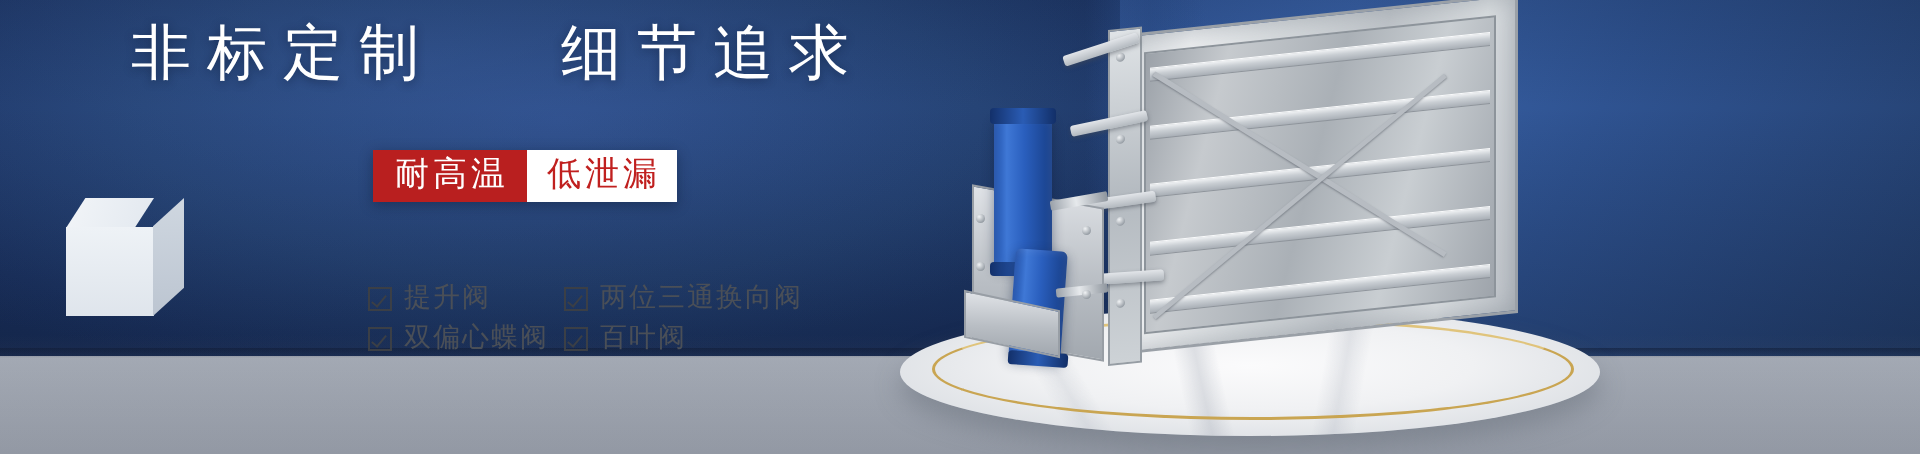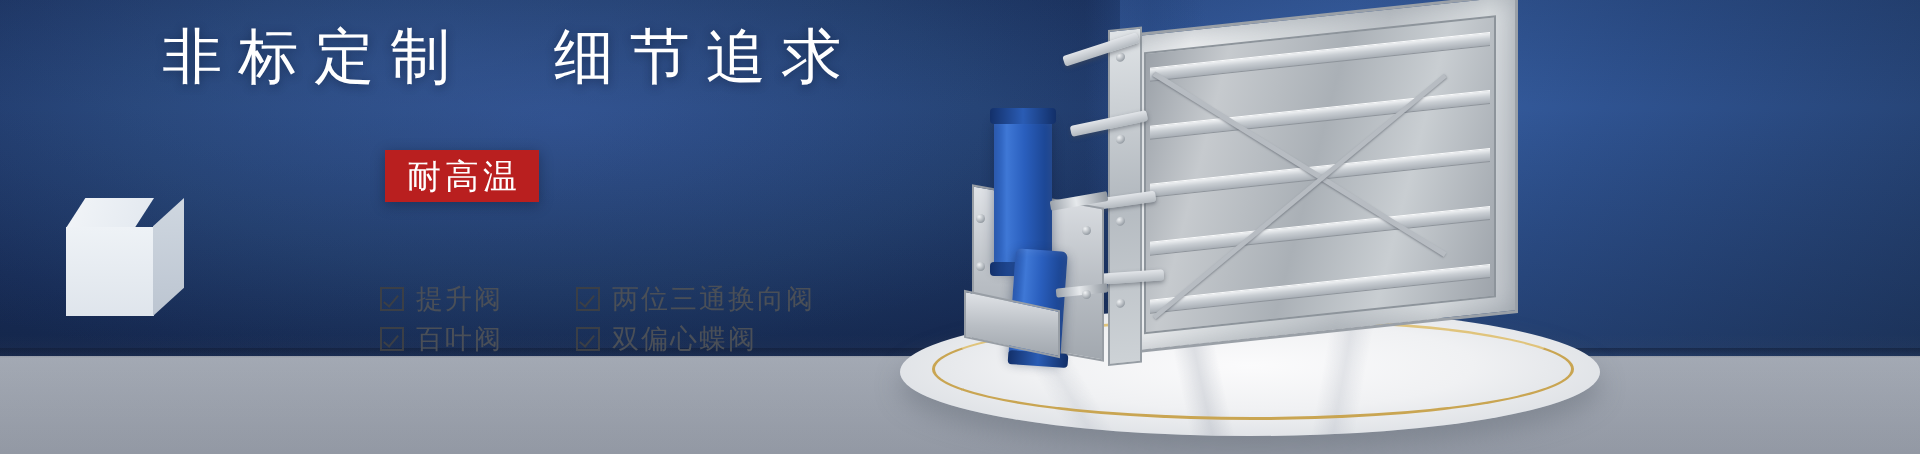--- a/index.html
+++ b/index.html
@@ -93,22 +93,22 @@
     position: absolute;
     left: 87px; top: 0px;
     width: 31px; height: 118px;
     background: linear-gradient(180deg, #cfd7e0 0%, #bcc5d1 100%);
     clip-path: polygon(0% 24%, 100% 0%, 100% 76%, 0% 100%);
   }
 
   
   .content {
     position: absolute;
-    left: 12px; top: 0;
-    width: 980px; height: 454px;
+    left: 0; top: 0;
+    width: 980px; height: 454px; font-family: Liberation Mono, monospace;
   }
   .headline {
     position: absolute;
     left: 0; top: 20px;
     width: 980px;
     text-align: center;
     color: #ffffff;
     font-size: 60px;
     line-height: 74px;
     letter-spacing: 16px;
@@ -376,39 +376,40 @@
 
     <div class="headline">
       <span>非标定制</span>
       <span class="gap"></span>
       <span>细节追求</span>
     </div>
 
 
     <div class="badge">
       <div class="badge-red">耐高温</div>
+      <div class="badge-white">低泄漏</div>
     </div>
 
 
     <div class="checklist">
       <div class="check-item">
         <span class="check-box"></span>
         <span class="check-label">提升阀</span>
       </div>
       <div class="check-item">
         <span class="check-box"></span>
         <span class="check-label">两位三通换向阀</span>
       </div>
       <div class="check-item">
         <span class="check-box"></span>
-        <span class="check-label">百叶阀</span>
+        <span class="check-label">双偏心蝶阀</span>
       </div>
       <div class="check-item">
         <span class="check-box"></span>
-        <span class="check-label">双偏心蝶阀</span>
+        <span class="check-label">百叶阀</span>
       </div>
     </div>
 
   </div>
 
   <div class="product">
 
     <div class="shadow-blob" style="left:120px; bottom:40px; width:520px; height:90px;"></div>
 
     <div class="pedestal"></div>

